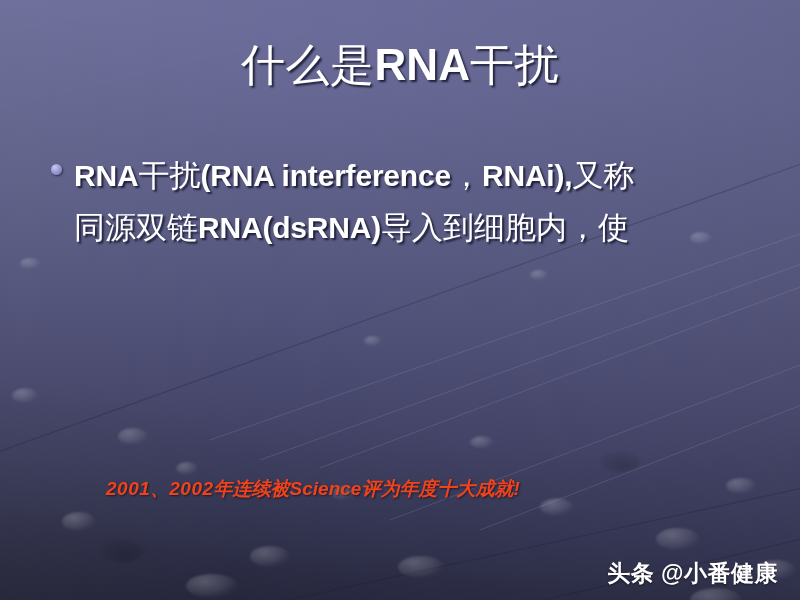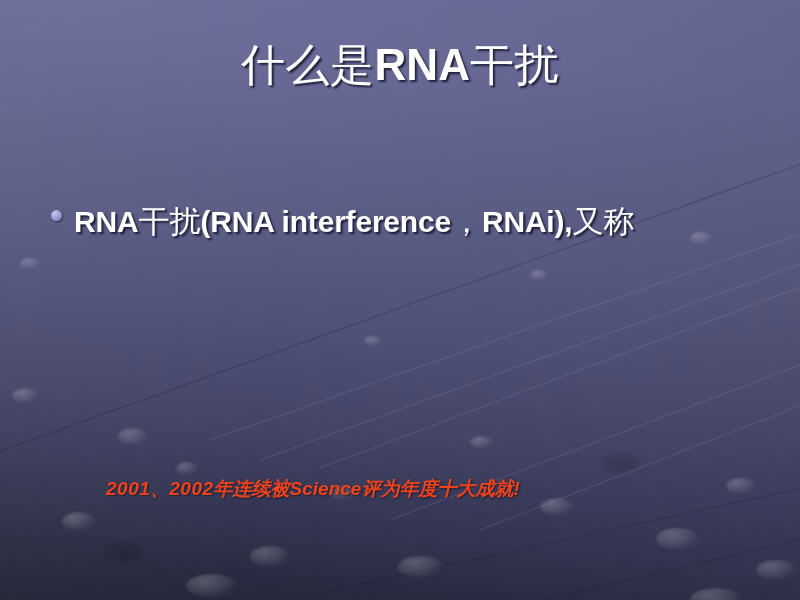--- a/index.html
+++ b/index.html
@@ -97,21 +97,20 @@
   
   .body-block {
     position: absolute;
     top: 150px;
     left: 42px;
     width: 716px;
   }
   .bullet-row {
     position: relative;
     padding-left: 32px;
-    margin-top: 46px;
   }
   .bullet-dot {
     position: absolute;
     left: 9px;
     top: 14px;
     width: 11px;
     height: 11px;
     border-radius: 50%;
     background: radial-gradient(circle at 34% 30%, #c9c8ef 0%, #9a99d2 50%, #6f6eb0 100%);
     box-shadow: 1px 1px 2px rgba(10,10,30,0.6);
@@ -231,20 +230,24 @@
   <div class="body-block">
     <div class="bullet-row">
       <span class="bullet-dot"></span>
 
       <div class="line">
         <span class="lat">RNA</span><span>干扰</span><span class="lat">(RNA interference</span><span>，</span><span class="lat">RNAi),</span><span>又称</span>
       </div>
 
 
 
+      <div class="line">
+        <span>同源双链</span><span class="lat">RNA(dsRNA)</span><span>导入到细胞内，使</span>
+      </div>
 
     </div>
   </div>
 
   <div class="highlight"><span class="num">2001</span><span>、</span><span class="num">2002</span><span>年连续被</span><span class="lat">Science</span><span>评为年度十大成就</span><span class="lat">!</span></div>
 
+  <div class="watermark">头条 @小番健康</div>
 
 </div>
 
 </body></html>

